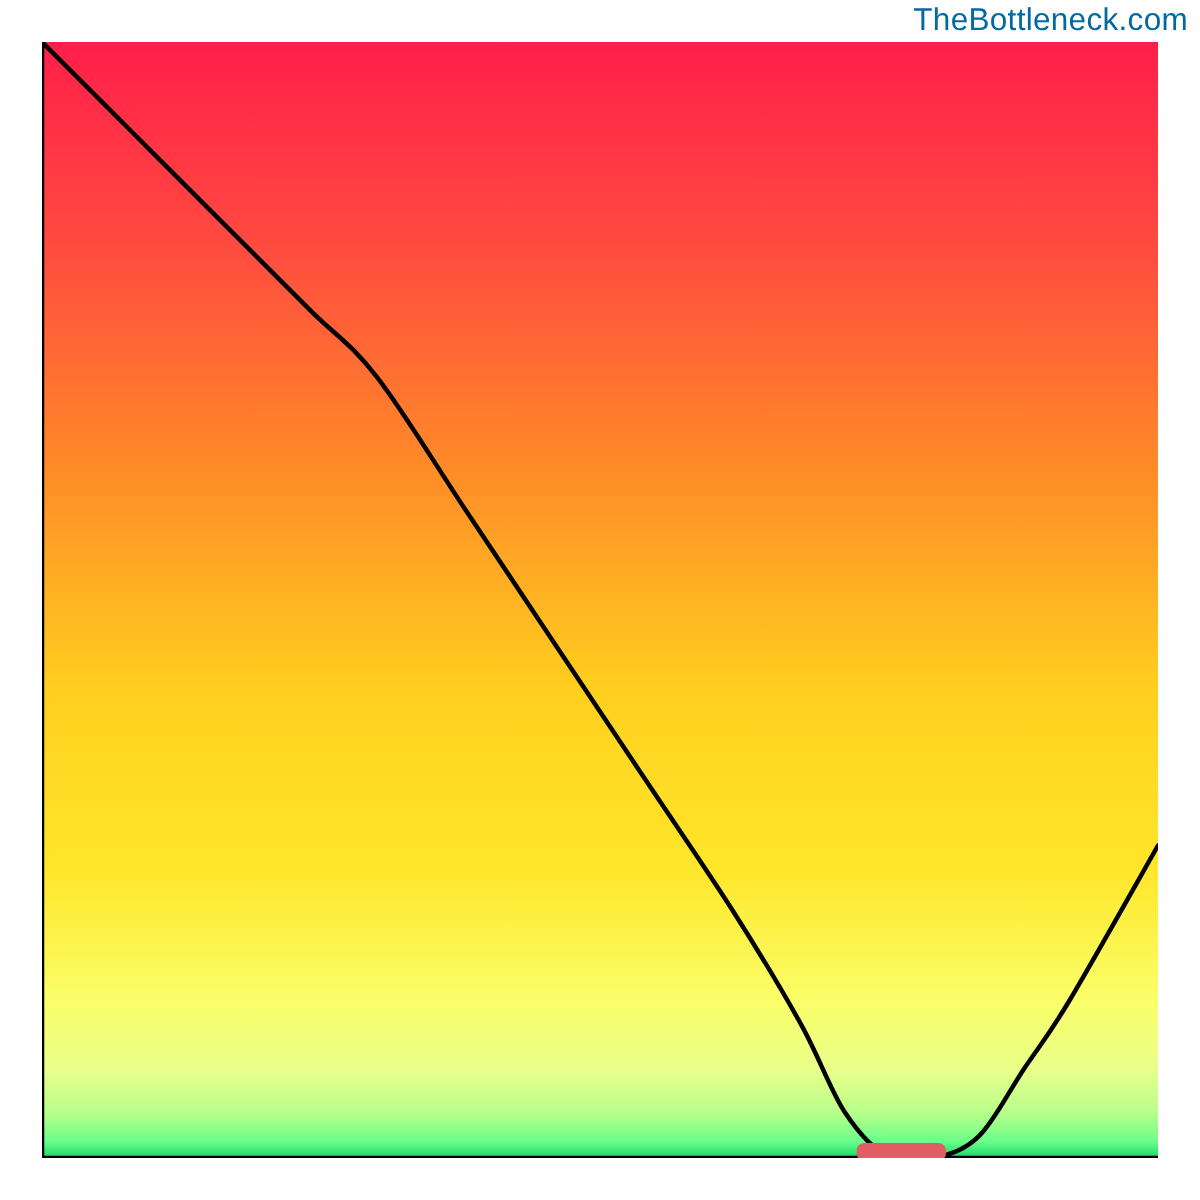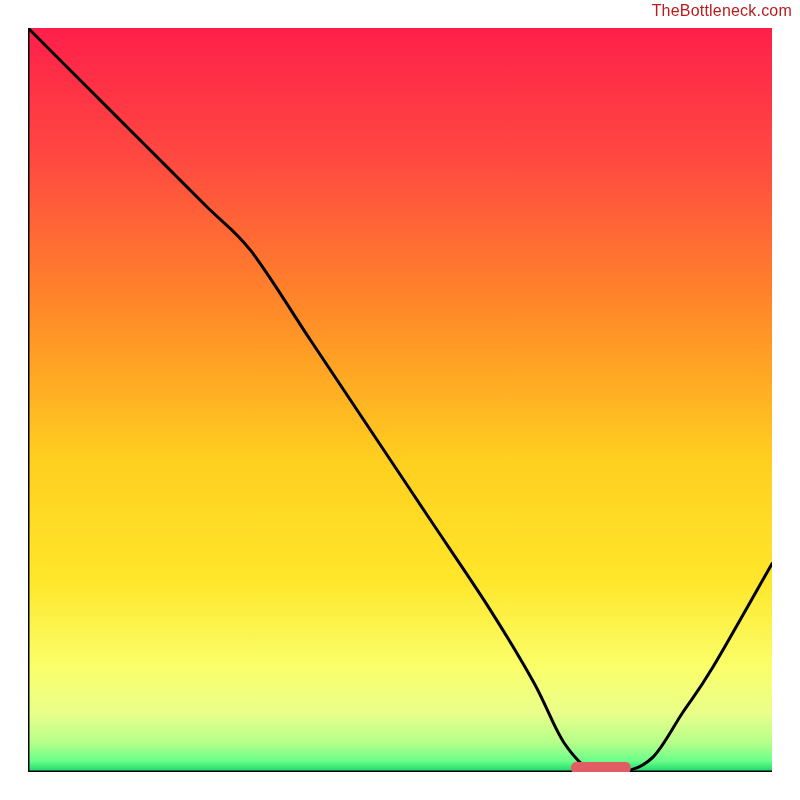--- a/index.html
+++ b/index.html
@@ -13,22 +13,22 @@
   }
   .stage {
     position: relative;
     width: 800px;
     height: 800px;
   }
   .watermark {
     position: absolute;
     top: 2px;
     right: 8px;
-    color: #b91c1c;
-    font-size: 16px;
+    color: #0369a1;
+    font-size: 21px;
     font-weight: 500;
     letter-spacing: 0.2px;
   }
   .plot {
     position: absolute;
     left: 28px;
     top: 28px;
     width: 744px;
     height: 744px;
     box-sizing: border-box;

